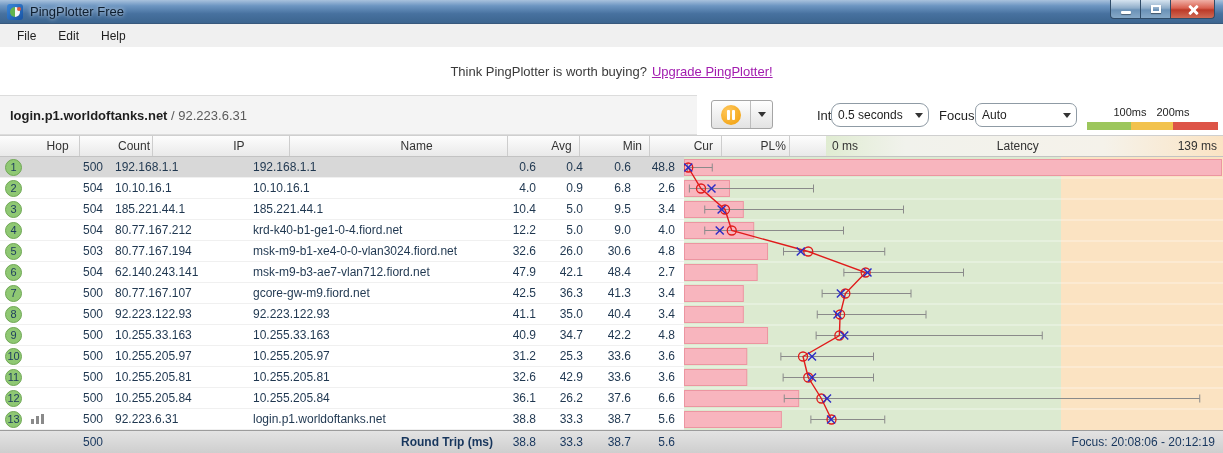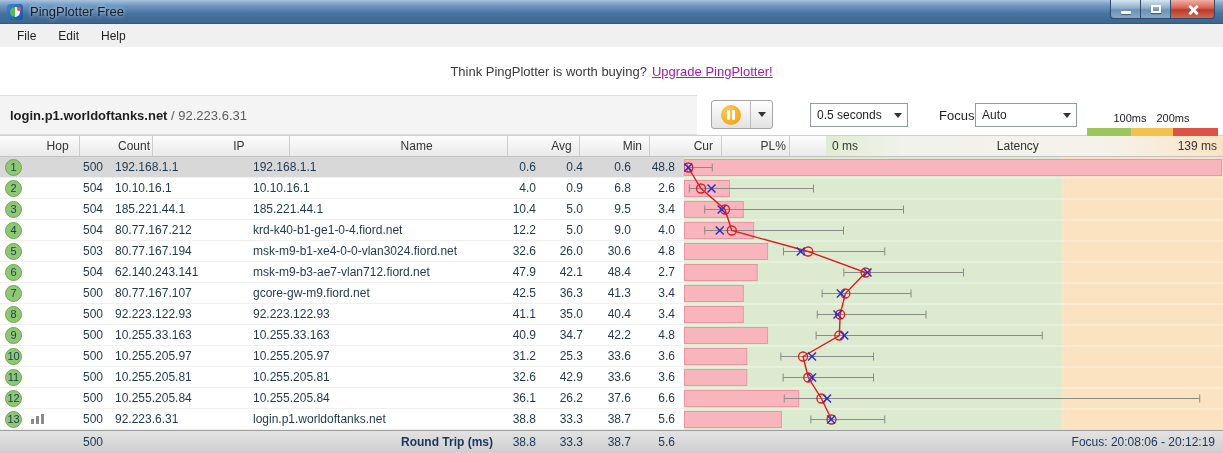--- a/index.html
+++ b/index.html
@@ -43,25 +43,25 @@
   .pause-main { width:39px; display:flex; align-items:center; justify-content:center; border-right:1px solid #bdbdbd; }
   .pause-icon { width:20px; height:20px; border-radius:50%; background:radial-gradient(circle at 35% 30%, #ffc75c, #f09d06); position:relative; }
   .pause-icon::before, .pause-icon::after { content:''; position:absolute; top:5px; width:3px; height:10px; background:#fff; border-radius:1px; }
   .pause-icon::before { left:6px; } .pause-icon::after { left:11px; }
   .pause-arrow { width:21px; display:flex; align-items:center; justify-content:center; }
   .tri-down { width:0; height:0; border-left:4px solid transparent; border-right:4px solid transparent; border-top:5px solid #333; }
   .tool-label { position:absolute; top:0; height:40px; display:flex; align-items:center; font-size:13px; color:#1e1e1e; }
   .lbl-interval { left:781px;margin-left:36px; }
   .lbl-focus { left:939px; }
   .combo { position:absolute; top:8px; height:24px; border:1px solid #8f9ba5; background:#fff; display:flex; align-items:center; font-size:12px; color:#1e1e1e; }
-  .combo-interval { left:810px; width:98px; }
-  .combo-focus { left:975px; width:102px; }
+  .combo-interval { left:831px; width:98px;border-radius:9px; }
+  .combo-focus { left:975px; width:102px;border-radius:7px; }
   .combo .val { flex:1; padding-left:6px; }
   .combo .arrow { width:18px; display:flex; align-items:center; justify-content:center; }
-  .legend { position:absolute; left:1087px; top:17px; width:131px; }
+  .legend { position:absolute; left:1087px; top:11px; width:131px; }
   .legend-labels { position:relative; height:14px; font-size:11px; color:#1e1e1e; }
   .legend-labels .l100 { position:absolute; left:43px; transform:translateX(-50%); }
   .legend-labels .l200 { position:absolute; left:86px; transform:translateX(-50%); }
   .legend-bar { display:flex; height:8px; margin-top:2px; }
   .legend-bar i { display:block; height:8px; }
 
   
   .grid-header { height:22px; display:flex; background:linear-gradient(#fdfdfd,#e9e9e9); border-top:1px solid #cfcfcf; border-bottom:1px solid #c3c3c3; font-size:12px; color:#333; }
   .hcell { display:flex; align-items:center; justify-content:center; border-right:1px solid #cdcdcd;margin-left:36px; }
   .c-hop{width:60px}.c-count{width:50px}.c-ip{width:138px}.c-name{width:249px}

